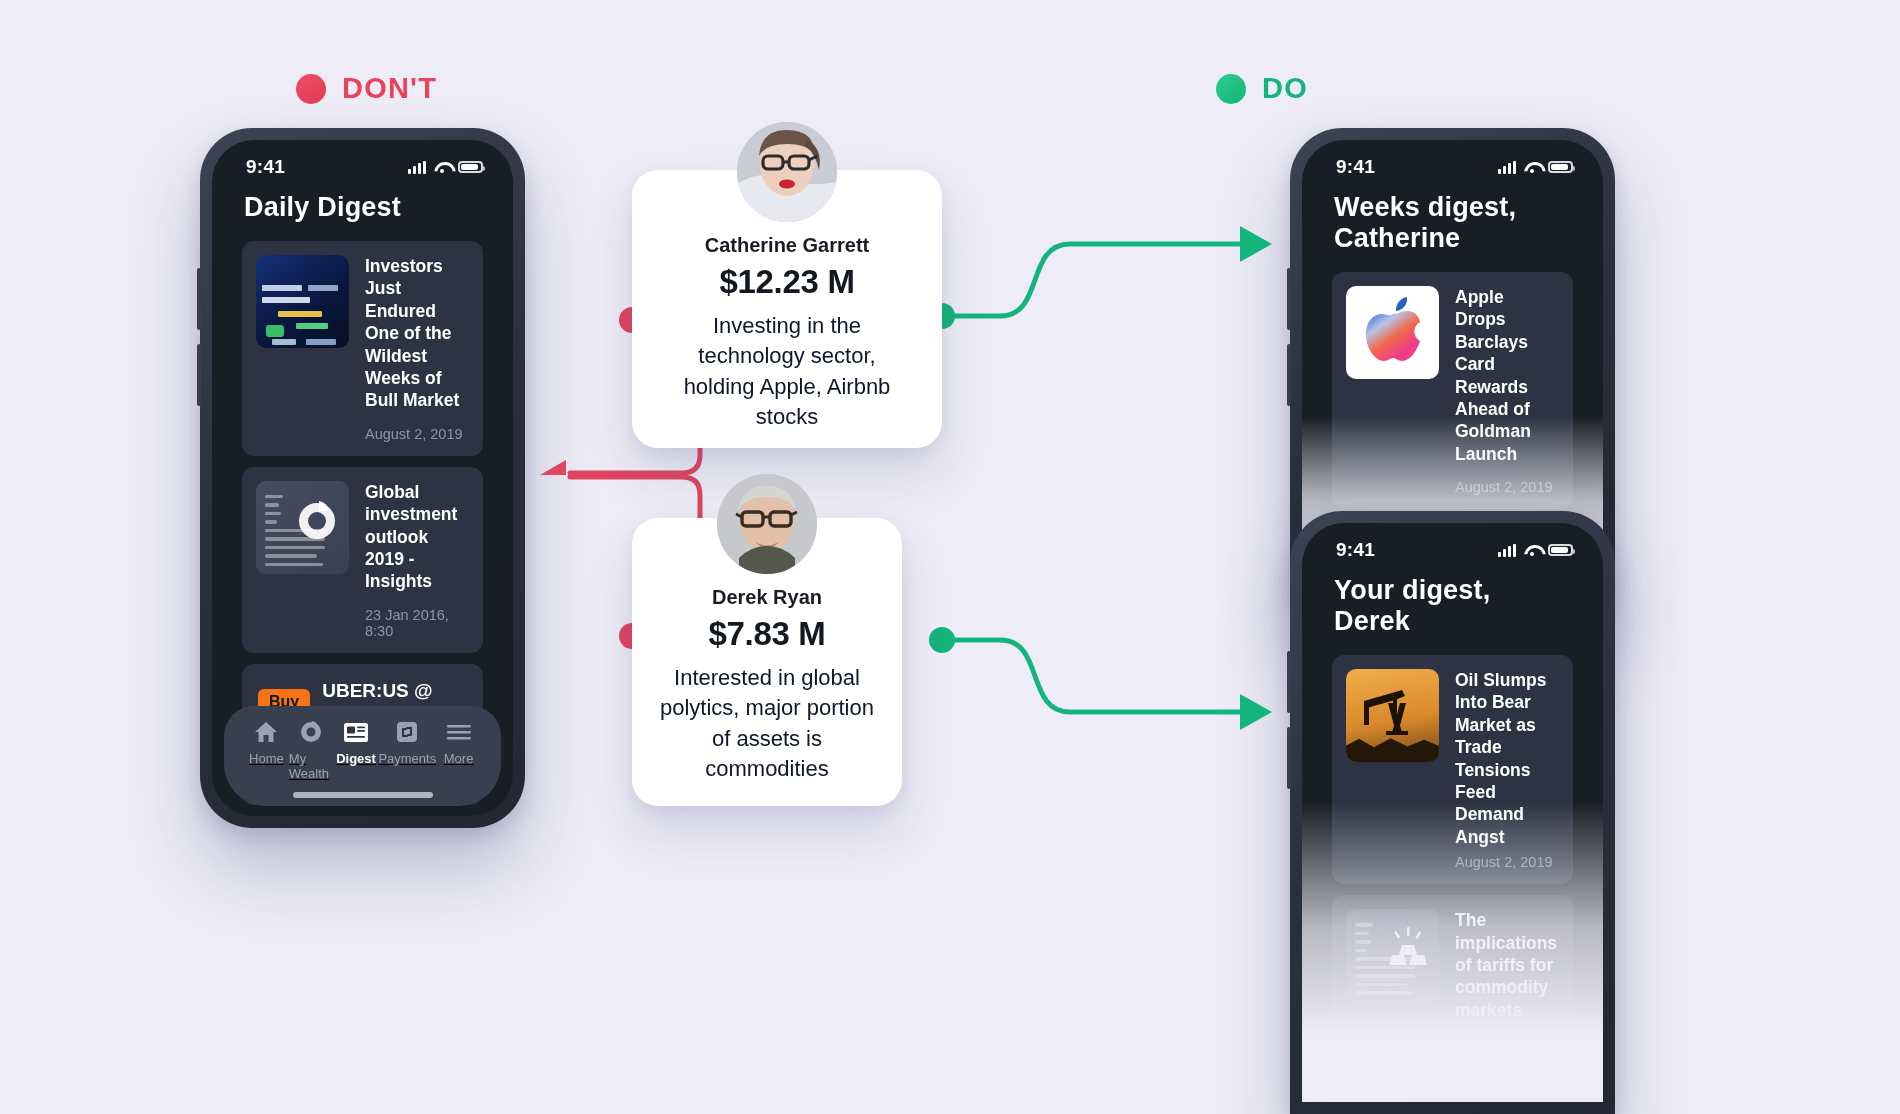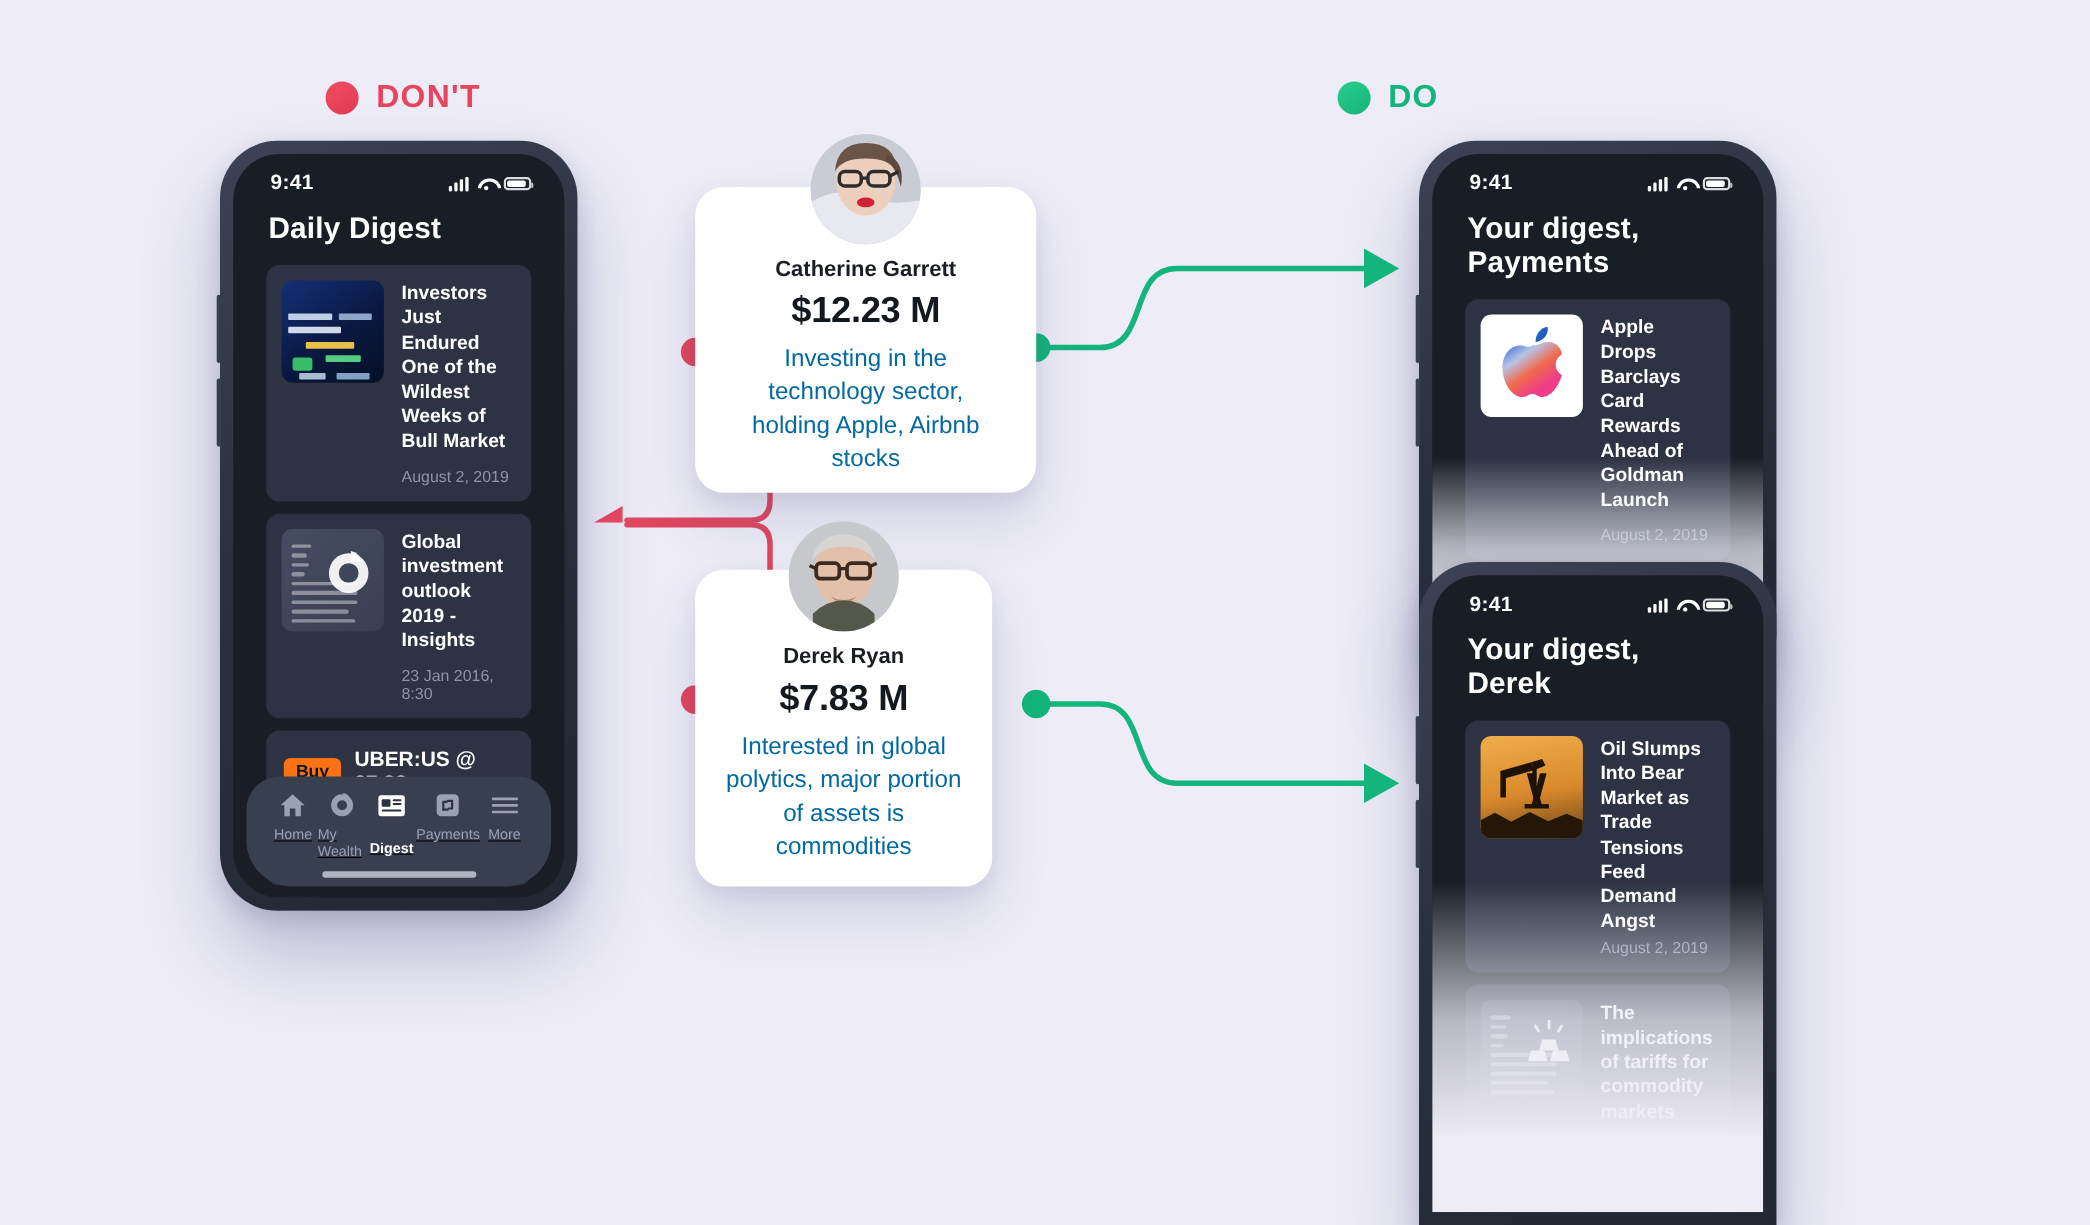--- a/index.html
+++ b/index.html
@@ -104,37 +104,37 @@
   
   .tabbar{
     position:absolute; left:12px; right:12px; bottom:10px;
     background:#383f4f; border-radius:30px 30px 42px 42px;
     padding:13px 14px 8px;
   }
   .tabs{ display:flex; justify-content:space-between; padding:0 6px;text-decoration:underline; }
   .tab{ display:flex; flex-direction:column; align-items:center; gap:6px; width:74px; }
   .tab-ico{ height:26px; display:flex; align-items:center; justify-content:center; }
   .tab-lbl{ font-size:13px; color:#9aa1b2; }
-  .tab.active .tab-lbl{ color:#fff; font-weight:bold;margin-top:12px; }
+  .tab.active .tab-lbl{ color:#fff; font-weight:bold; }
   .home-ind{ width:140px; height:6px; border-radius:3px; background:#aeb4c0; margin:11px auto 0; }
 
   
   .persona{
     position:absolute; background:#fff; border-radius:26px;
     box-shadow:0 26px 50px rgba(70,70,120,.16), 0 6px 16px rgba(70,70,120,.08);
     text-align:center;
   }
   .avatar{
     position:absolute; left:50%; transform:translateX(-50%);
     width:100px; height:100px; border-radius:50%; overflow:hidden;
     background:#cfd2d8;
   }
   .p-name{ font-size:20px; font-weight:bold; color:#1a1d24; }
   .p-amount{ font-size:33px; font-weight:bold; color:#14181f; margin-top:6px; letter-spacing:-.3px; }
-  .p-desc{ font-size:22px; color:#0369a1; line-height:1.38; margin-top:10px; padding:0 30px; }
+  .p-desc{ font-size:22px; color:#0f172a; line-height:1.38; margin-top:10px; padding:0 30px; }
 
   
   .fade-bottom{
     position:absolute; left:0; right:0; bottom:0; pointer-events:none;
     background:linear-gradient(to bottom, rgba(237,236,247,0) 0%, rgba(237,236,247,.75) 42%, #edecf7 78%);
   }
 
   svg.conn{ position:absolute; overflow:visible; pointer-events:none; }
 </style>
 </head>
@@ -304,21 +304,21 @@
               <i></i>
               <i></i>
               <i></i>
             </div>
           <div class="wifi"></div>
           <div class="batt">
               <span></span>
             </div>
         </div>
       </div>
-      <div class="ph-title">Your digest, Payments</div>
+      <div class="ph-title">Weeks digest, Catherine</div>
 
       <div class="cards">
         <div class="card">
           <div class="thumb th-apple">
             <svg width="62" height="72" viewBox="0 0 62 72">
               <defs>
                 <linearGradient id="ag" x1="0" y1="0" x2="0.75" y2="1">
                   <stop offset="0%" stop-color="#1f5fd0"></stop>
                     <stop offset="32%" stop-color="#b7c3e6"></stop>
                   <stop offset="58%" stop-color="#f0694a"></stop>

